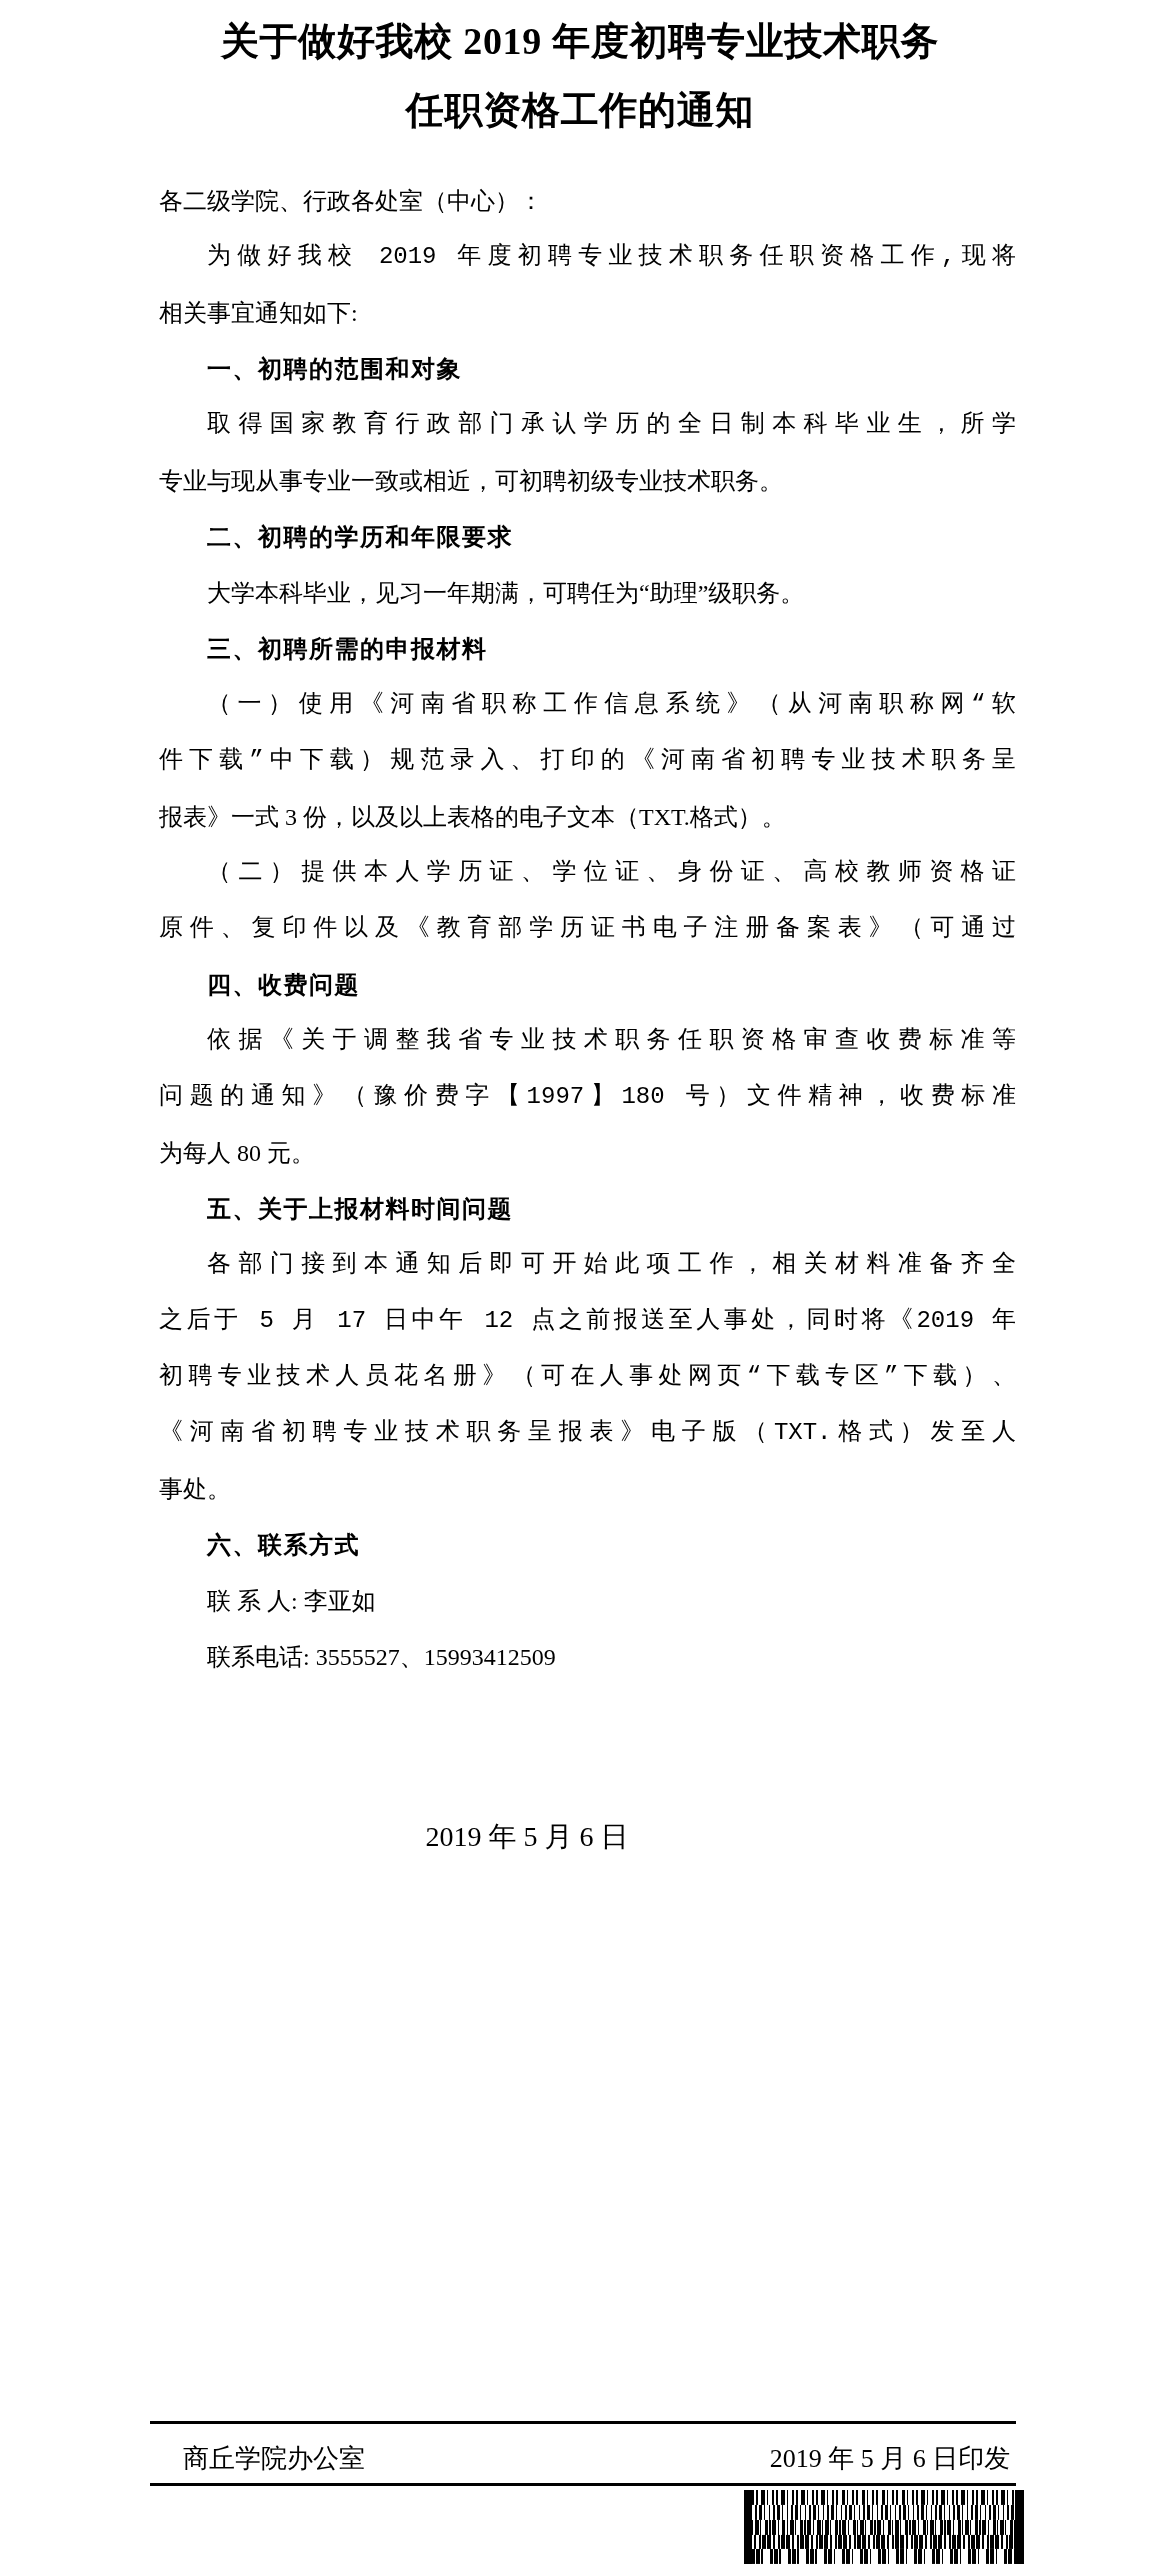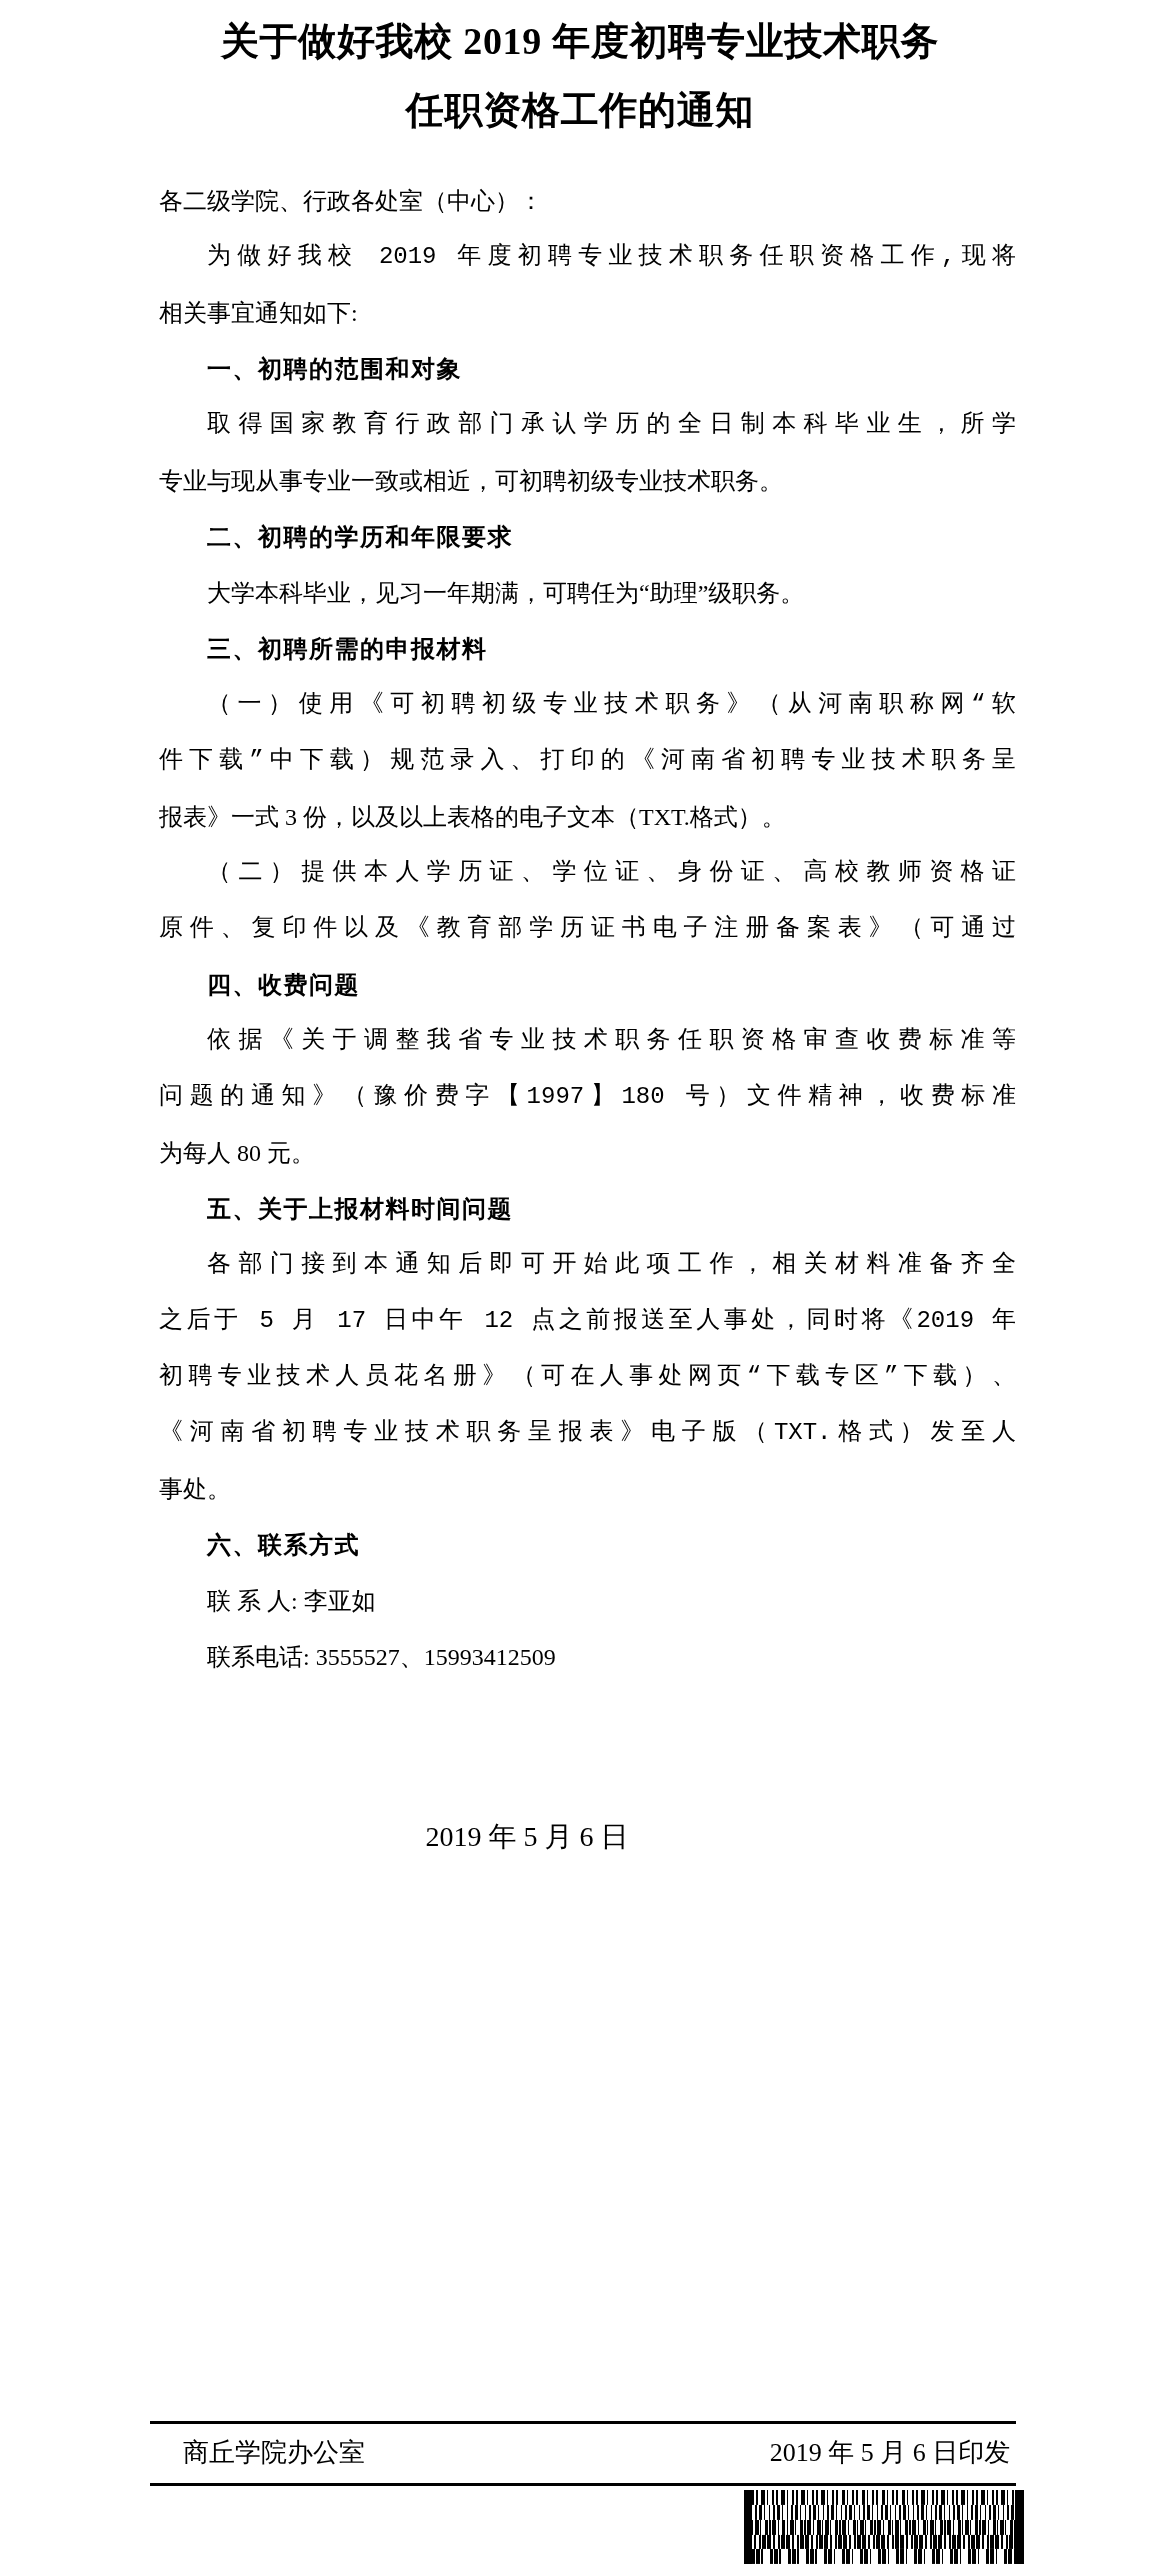--- a/index.html
+++ b/index.html
@@ -30,21 +30,21 @@
   }
   .date-line{
     margin-top:124px;height:56px;line-height:56px;font-size:28px;
     text-align:center;padding-right:112px;
   }
   .footer-rule{position:absolute;left:150px;width:866px;height:2.9px;background:#000;}
   .rule-top{top:2421px;}
   .rule-bottom{top:2483px;}
   .footer-row{
     position:absolute;left:150px;top:2435px;width:866px;height:41px;
-    display:flex;justify-content:space-between;align-items:flex-start;
+    display:flex;justify-content:space-between;align-items:flex-end;
     font-size:26px;
   }
   .footer-office{padding-left:33px;}
   .footer-date{padding-right:5.8px;}
   .barcode{
     position:absolute;left:744px;top:2490px;width:263px;height:74px;
     border-left:8px solid #000;border-right:9.5px solid #000;
     background-color:#fff;
     background-image:
       repeating-linear-gradient(90deg,#000 0 2.2px,#fff 2.2px 4.4px,#000 4.4px 5.8px,#fff 5.8px 9.5px,#000 9.5px 13px,#fff 13px 14.6px,#000 14.6px 16px,#fff 16px 20px),
@@ -70,21 +70,21 @@
   <div class="content">
     <div class="ln">各二级学院、行政各处室（中心）：</div>
     <div class="ln indent full">为做好我校 2019 年度初聘专业技术职务任职资格工作,现将</div>
     <div class="ln">相关事宜通知如下:</div>
     <div class="ln indent heading">一、初聘的范围和对象</div>
     <div class="ln indent full">取得国家教育行政部门承认学历的全日制本科毕业生，所学</div>
     <div class="ln">专业与现从事专业一致或相近，可初聘初级专业技术职务。</div>
     <div class="ln indent heading">二、初聘的学历和年限要求</div>
     <div class="ln indent">大学本科毕业，见习一年期满，可聘任为“助理”级职务。</div>
     <div class="ln indent heading">三、初聘所需的申报材料</div>
-    <div class="ln indent full">（一）使用《可初聘初级专业技术职务》（从河南职称网“软</div>
+    <div class="ln indent full">（一）使用《河南省职称工作信息系统》（从河南职称网“软</div>
     <div class="ln full">件下载”中下载）规范录入、打印的《河南省初聘专业技术职务呈</div>
     <div class="ln">报表》一式 3 份，以及以上表格的电子文本（TXT.格式）。</div>
     <div class="ln indent full">（二）提供本人学历证、学位证、身份证、高校教师资格证</div>
     <div class="ln full">原件、复印件以及《教育部学历证书电子注册备案表》（可通过</div>
     <div class="ln indent heading">四、收费问题</div>
     <div class="ln indent full">依据《关于调整我省专业技术职务任职资格审查收费标准等</div>
     <div class="ln full">问题的通知》（豫价费字【1997】180 号）文件精神，收费标准</div>
     <div class="ln">为每人 80 元。</div>
     <div class="ln indent heading">五、关于上报材料时间问题</div>
     <div class="ln indent full">各部门接到本通知后即可开始此项工作，相关材料准备齐全</div>

